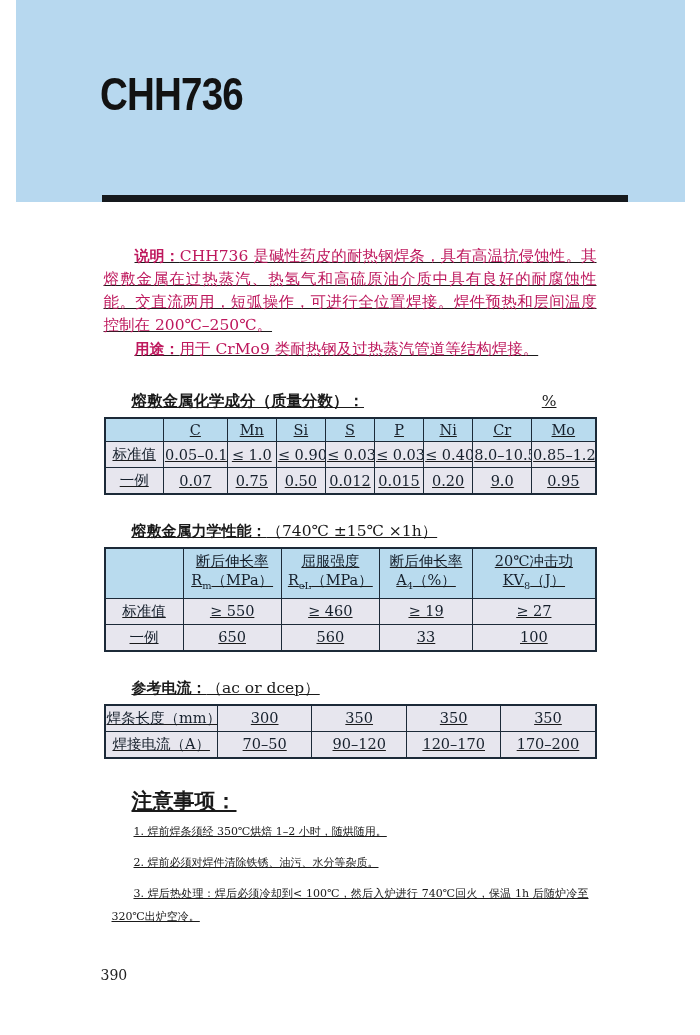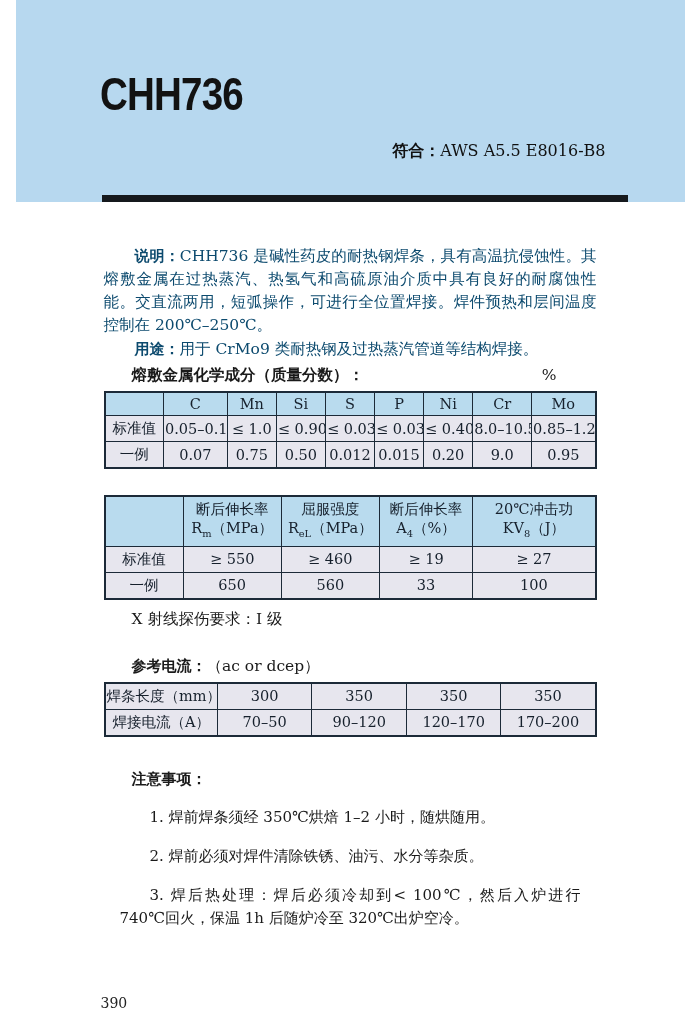--- a/index.html
+++ b/index.html
@@ -8,21 +8,21 @@
     --table_row_lavender:#e7e6ee;
     --border_navy:#1c2a38;
     --rule_black:#15191d;
     --text_dark:#1a1a1a;
   }
   *{box-sizing:border-box;}
   html,body{margin:0;padding:0;background:#ffffff;}
   .page{
     position:relative;width:669px;height:1035px;margin:0 auto;
     background:#ffffff;color:var(--text_dark);
-    font-family:"DejaVu Serif","Liberation Serif",serif;overflow:hidden;
+    font-family:"DejaVu Serif","Liberation Serif",serif;overflow:hidden;text-decoration:underline;
   }
   
   .banner{position:relative;height:202px;background:var(--banner_blue);}
   .model{
     position:absolute;left:84px;top:70px;margin:0;
     font-family:"Liberation Sans","DejaVu Sans",sans-serif;
     font-weight:bold;font-size:47px;line-height:1;color:#121212;
     letter-spacing:-1px;transform:scaleX(0.82);transform-origin:left center;
     white-space:nowrap;
   }
@@ -30,24 +30,24 @@
     position:absolute;top:141px;left:0;width:612px;text-align:right;
     padding-right:22px;font-size:16px;color:#111;white-space:nowrap;
   }
   .conform .lbl{font-weight:bold;}
   .rule{position:absolute;bottom:0;left:86px;width:526px;height:7px;background:var(--rule_black);}
   
   .content{padding:0 88px;}
   .intro{margin-top:42px;}
   .para{
     margin:0;font-size:15.5px;line-height:23px;text-indent:2em;
-    text-align:justify;color:#0c4a6e;
+    text-align:justify;color:#be185d;
   }
   .hei{font-family:"Liberation Sans","DejaVu Sans",sans-serif;font-weight:bold;font-size:15px;}
-  .sec{margin-top:4px;}
+  .sec{margin-top:30px;}
   .sec-title{
     display:flex;justify-content:space-between;align-items:baseline;
     font-size:15.5px;line-height:20px;margin:0 0 6px 28px;
   }
   .sec-title .tail{font-weight:normal;font-family:"DejaVu Serif","Liberation Serif",serif;font-size:15.5px;}
   .sec-title .unit{margin-right:40px;font-family:"DejaVu Serif","Liberation Serif",serif;font-weight:normal;}
   
   table.tbl{
     width:100%;border-collapse:collapse;table-layout:fixed;
     text-align:center;font-size:14.5px;color:#16202c;
@@ -59,35 +59,32 @@
     padding:3px 1px;overflow:hidden;white-space:nowrap;
   }
   table.tbl tr.hd td{background:var(--table_header_blue);}
   .mech .l1,.mech .l2{line-height:19px;}
   sub{font-size:0.68em;}
   .xray{margin:8px 0 0 28px;font-size:15.5px;line-height:22px;}
   .mech-tbl td{padding:4px 1px;}
   .cur-tbl td{padding:4.5px 1px;}
   
   .notes{margin-top:30px;}
-  .notes-title{margin:0 0 2px 28px;font-size:15px;line-height:23px;}
-  .note{margin:16px;font-size:15px;line-height:23px;text-indent:2em;text-align:justify;}
-  
-  .pageno{position:absolute;left:85px;bottom:24px;font-size:14px;color:#222;}
+  .notes-title{margin:0 0 2px 28px;font-size:21px;line-height:23px;}
+  .note{margin:8px;font-size:11px;line-height:23px;text-indent:2em;text-align:justify;}
+  
+  .pageno{position:absolute;left:85px;bottom:52px;font-size:14px;color:#222;}
 </style>
 </head>
 <body>
 
 <div class="page">
 
   <header class="banner">
     <h1 class="model">CHH736</h1>
-    <div class="conform">
-      <span class="lbl">符合：</span><span>AWS A5.5 E8016-B8</span>
-    </div>
     <div class="rule"></div>
   </header>
 
   <main class="content">
 
     <section class="intro">
       <p class="para"><span class="hei">说明：</span><span>CHH736 是碱性药皮的耐热钢焊条，具有高温抗侵蚀性。其熔敷金属在过热蒸汽、热氢气和高硫原油介质中具有良好的耐腐蚀性能。交直流两用，短弧操作，可进行全位置焊接。焊件预热和层间温度控制在 200℃–250℃。</span></p>
       <p class="para"><span class="hei">用途：</span><span>用于 CrMo9 类耐热钢及过热蒸汽管道等结构焊接。</span></p>
     </section>
 
@@ -140,20 +137,23 @@
             <td>0.015</td>
             <td>0.20</td>
             <td>9.0</td>
             <td>0.95</td>
           </tr>
         </tbody>
       </table>
     </section>
 
     <section class="sec" style="margin-top:26px">
+      <div class="sec-title">
+        <span><span class="hei">熔敷金属力学性能：</span><span class="tail">（740℃ ±15℃ ×1h）</span></span>
+      </div>
       <table class="tbl mech mech-tbl">
         <colgroup>
           <col style="width:16%">
             <col style="width:20%">
             <col style="width:20%">
             <col style="width:19%">
             <col style="width:25%">
         </colgroup>
         <tbody>
           <tr class="hd">
@@ -184,21 +184,20 @@
           </tr>
           <tr>
             <td>一例</td>
             <td>650</td>
             <td>560</td>
             <td>33</td>
             <td>100</td>
           </tr>
         </tbody>
       </table>
-      <div class="xray">X 射线探伤要求：I 级</div>
     </section>
 
     <section class="sec" style="margin-top:26px">
       <div class="sec-title">
         <span><span class="hei">参考电流：</span><span class="tail">（ac or dcep）</span></span>
       </div>
       <table class="tbl cur-tbl">
         <colgroup>
           <col style="width:23%">
             <col style="width:19.25%">

